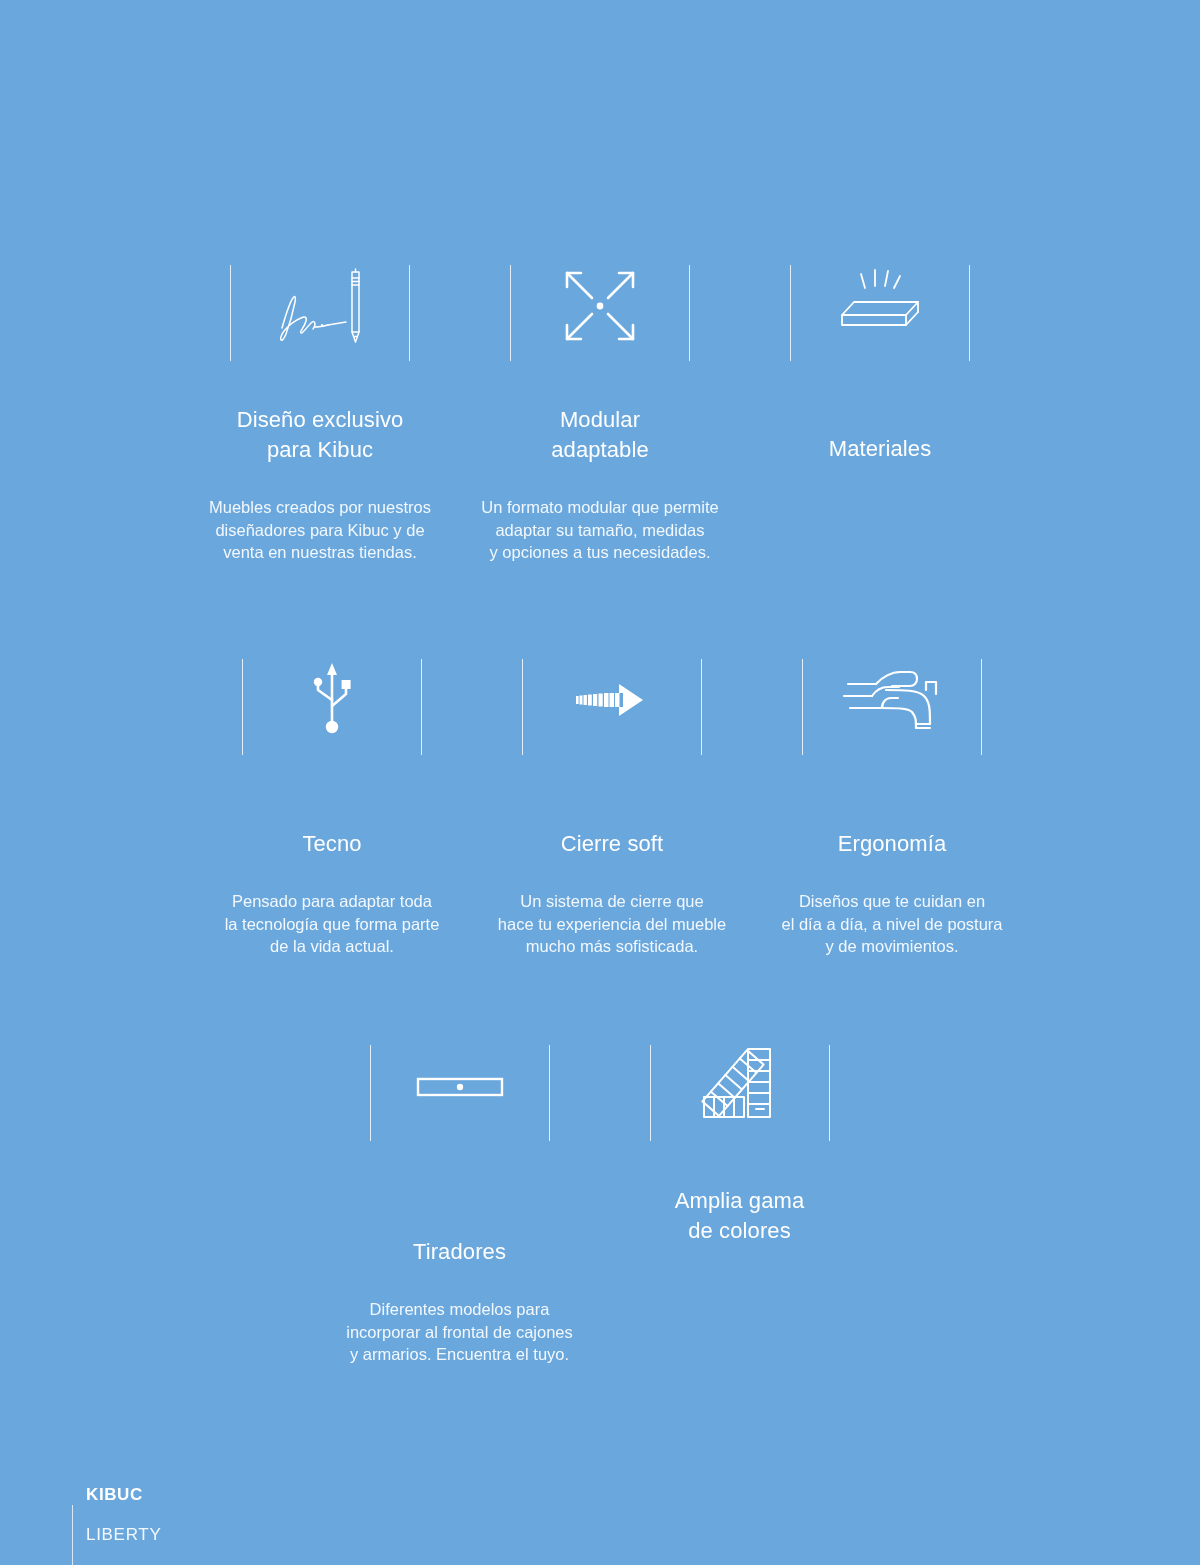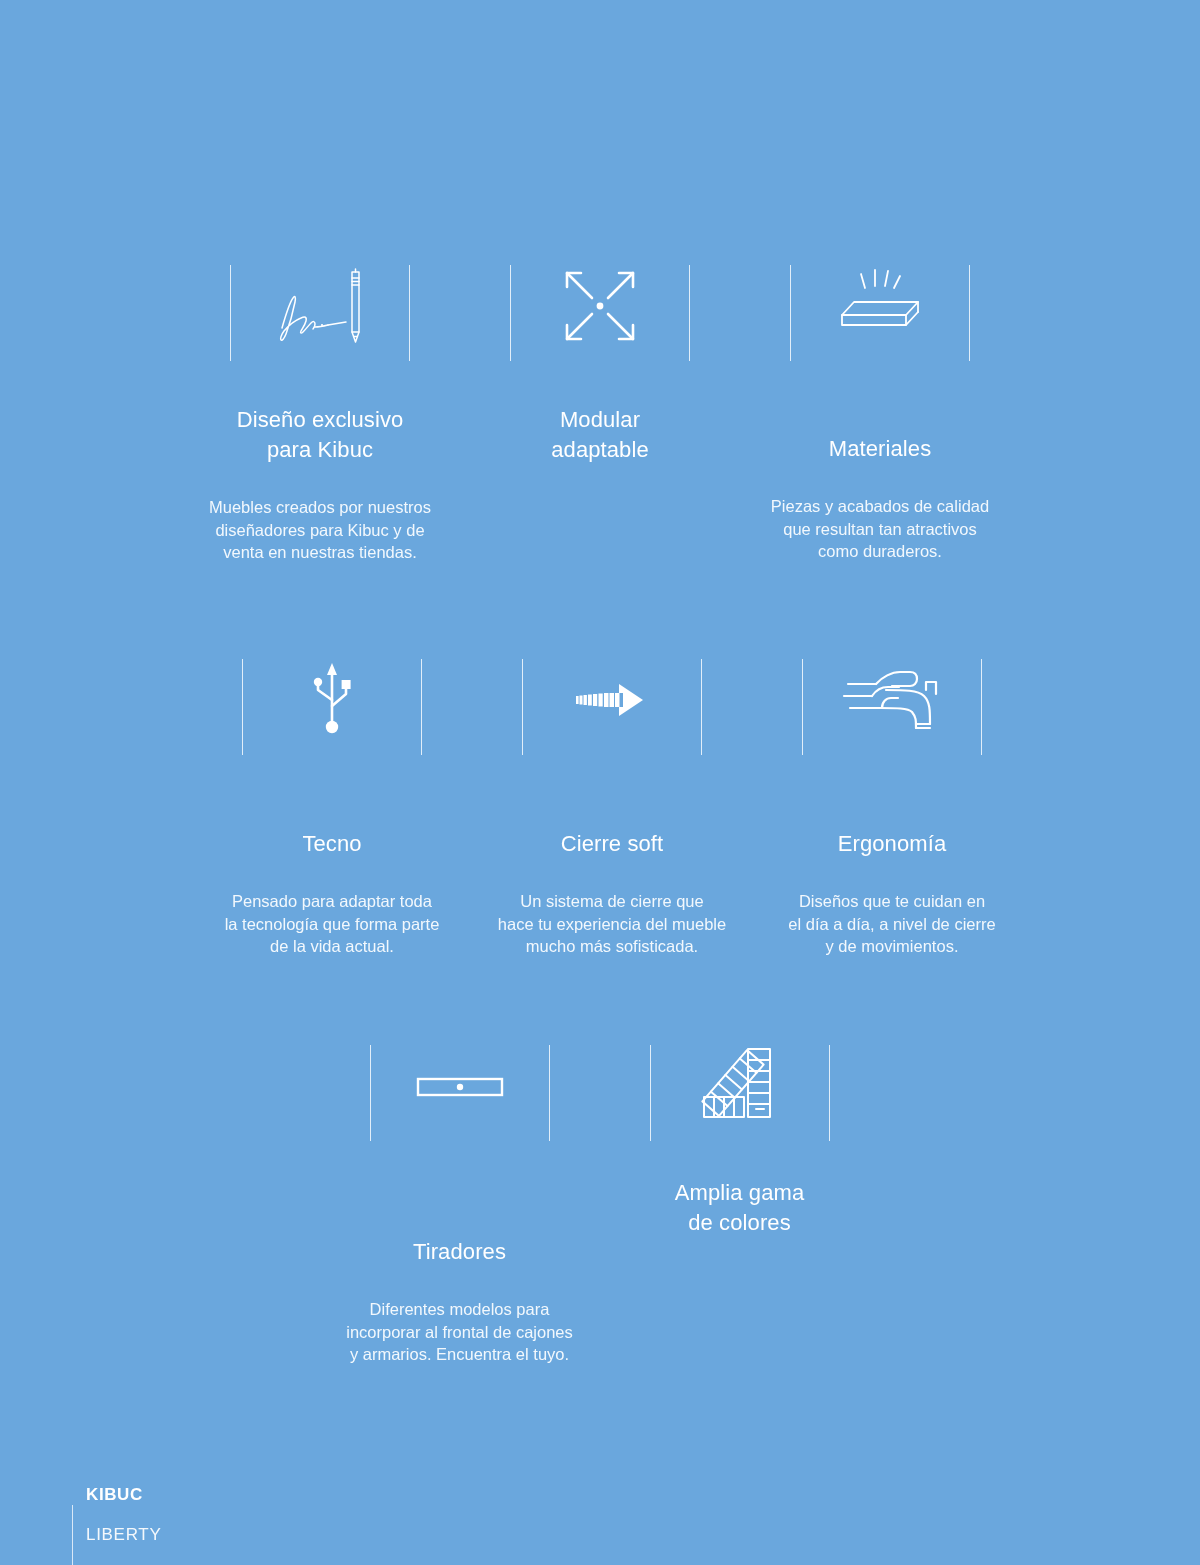--- a/index.html
+++ b/index.html
@@ -76,21 +76,21 @@
   }
 
   
   .c-designo .card-title { margin-top:25px; }
   .c-modular .card-title { margin-top:25px; }
   .c-materiales .card-title { margin-top:54px; }
   .c-tecno .card-title { margin-top:55px; }
   .c-cierre .card-title { margin-top:55px; }
   .c-ergonomia .card-title { margin-top:55px; }
   .c-tiradores .card-title { margin-top:77px; }
-  .c-colores .card-title { margin-top:18px; }
+  .c-colores .card-title { margin-top:26px; }
 
   
   .footer {
     position:absolute;
     left:72px;
     bottom:0;
     height:60px;
     display:flex;
     align-items:center;
   }
@@ -165,43 +165,43 @@
             <polyline points="9,61 9,75 23,75"></polyline>
 
             <line x1="50" y1="50" x2="75" y2="75"></line>
             <polyline points="61,75 75,75 75,61"></polyline>
           </g>
           <circle cx="42" cy="42" r="3.4" fill="#ffffff"></circle>
         </svg>
       </div>
       <div class="card-title">Modular
 adaptable</div>
+      <div class="card-body">Un formato modular que permite
+adaptar su tamaño, medidas
+y opciones a tus necesidades.</div>
     </div>
 
     <div class="card c-materiales">
       <div class="icon-wrap">
         <svg width="100" height="72" viewBox="0 0 100 72">
           <g fill="none" stroke="#ffffff" stroke-width="1.8" stroke-linecap="round" stroke-linejoin="round">
 
             <line x1="31" y1="4" x2="35" y2="18"></line>
             <line x1="45" y1="0" x2="45" y2="16"></line>
             <line x1="58" y1="1" x2="55" y2="16"></line>
             <line x1="70" y1="6" x2="64" y2="18"></line>
 
             <polygon points="12,45 24,32 88,32 76,45"></polygon>
             <polyline points="12,45 12,55 76,55 76,45"></polyline>
             <line x1="88" y1="32" x2="88" y2="42"></line>
             <line x1="76" y1="55" x2="88" y2="42"></line>
           </g>
         </svg>
       </div>
       <div class="card-title">Materiales</div>
-      <div class="card-body">Piezas y acabados de calidad
-que resultan tan atractivos
-como duraderos.</div>
     </div>
 
   </div>
 
   <div class="row row-2">
 
     <div class="card c-tecno">
       <div class="icon-wrap">
         <svg width="56" height="80" viewBox="0 0 56 80">
           <g fill="none" stroke="#ffffff" stroke-width="2.6" stroke-linecap="round" stroke-linejoin="round">
@@ -259,21 +259,21 @@
             <path d="M44,30 C62,30 76,30 82,36 C88,42 88,50 88,64"></path>
             <path d="M38,48 C54,48 66,48 70,52 C74,57 74,60 74,68"></path>
             <path d="M88,64 L74,64"></path>
             <path d="M74,68 L88,68"></path>
             <path d="M84,30 L84,22 L94,22 L94,34"></path>
           </g>
         </svg>
       </div>
       <div class="card-title">Ergonomía</div>
       <div class="card-body">Diseños que te cuidan en
-el día a día, a nivel de cierre
+el día a día, a nivel de postura
 y de movimientos.</div>
     </div>
 
   </div>
 
   <div class="row row-3">
 
     <div class="card c-tiradores">
       <div class="icon-wrap">
         <svg width="100" height="40" viewBox="0 0 100 40">

